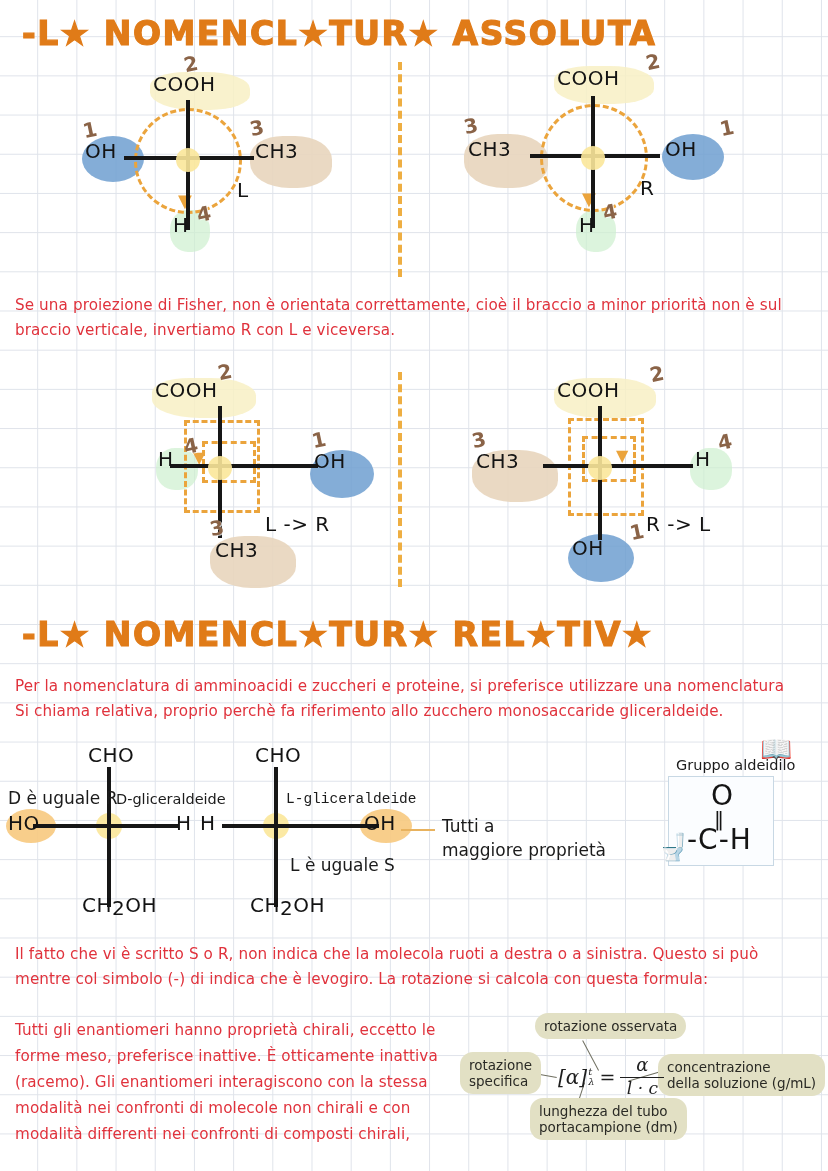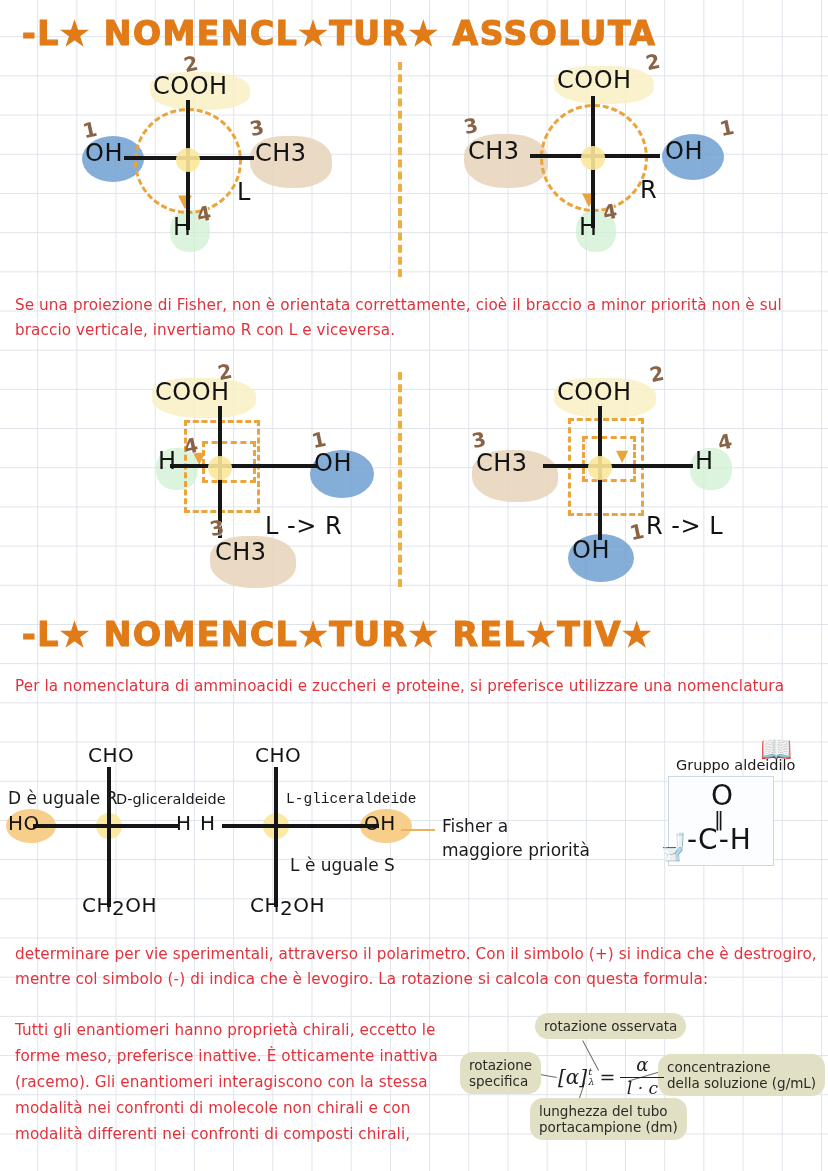--- a/index.html
+++ b/index.html
@@ -32,21 +32,21 @@
     font-family:"DejaVu Sans", sans-serif;
     font-size:15.2px;
     line-height:25px;
     letter-spacing:.1px;
   }
 
   
   .mol{position:absolute;}
   .vbar{position:absolute;background:#161616;width:4px;}
   .hbar{position:absolute;background:#161616;height:4px;}
-  .lbl{position:absolute;color:#131313;font-family:"DejaVu Sans", sans-serif;font-size:24px;white-space:nowrap;letter-spacing:.5px;}
+  .lbl{position:absolute;color:#131313;font-family:"DejaVu Sans", sans-serif;font-size:20px;white-space:nowrap;letter-spacing:.5px;}
   .lbl.small{font-size:20px;}
   .sub{font-size:20px;vertical-align:-3px;}
   .num{position:absolute;color:#8a6347;font-family:"DejaVu Sans", sans-serif;font-weight:bold;font-size:20px;
        transform:rotate(-12deg);text-shadow:1px 1px 0 rgba(255,255,255,.75);}
   .hl{position:absolute;border-radius:50%;z-index:-1;}
   .hl-blue{background:#6f9fd0;opacity:.85;}
   .hl-tan{background:#e8d5bd;opacity:.9;border-radius:40% 45% 42% 48%;}
   .hl-yell{background:#f8f0c4;opacity:.85;border-radius:36% 44% 40% 46%;}
   .hl-green{background:#cdf0cf;opacity:.7;border-radius:45%;}
   .hl-orange{background:#f7c97e;opacity:.9;border-radius:50%;}
@@ -206,20 +206,21 @@
 
   <div class="lbl" style="left:196px;top:144px;">R -&gt; L</div>
 </div>
 
 <div class="abs heading" style="left:22px;top:615px;">
   <span>-L★ NOMENCL★TUR★ REL★TIV★</span>
 </div>
 
 <div class="abs redtext" style="left:15px;top:674px;width:800px;">
   <div>Per la nomenclatura di amminoacidi e zuccheri e proteine, si preferisce utilizzare una nomenclatura</div>
+  <div>Si chiama relativa, proprio perchè fa riferimento allo zucchero monosaccaride gliceraldeide.</div>
 </div>
 
 <div class="mol" style="left:0px;top:745px;width:270px;height:180px;">
   <div class="hl hl-orange" style="left:6px;top:64px;width:50px;height:34px;"></div>
   <div class="center-dot" style="left:96px;top:68px;width:26px;height:26px;"></div>
 
   <div class="vbar" style="left:107px;top:22px;height:140px;"></div>
   <div class="hbar" style="left:33px;top:79px;width:145px;"></div>
 
   <div class="lbl small" style="left:88px;top:-2px;">CHO</div>
@@ -242,35 +243,35 @@
   <div class="lbl small" style="left:0px;top:66px;">H</div>
   <div class="lbl small" style="left:164px;top:66px;">OH</div>
   <div class="lbl small" style="left:50px;top:148px;">CH<span class="sub">2</span>OH</div>
 
   <div class="noteblk sm" style="left:86px;top:46px;font-family:Liberation Mono, monospace;">L-gliceraldeide</div>
   <div class="noteblk" style="left:90px;top:110px;">L è uguale S</div>
 </div>
 
 <div class="abs" style="left:401px;top:829px;width:34px;height:0;border-top:2px solid #e8b25e;"></div>
 <div class="abs noteblk" style="left:442px;top:816px;">
-  <div>Fisher a</div>
-  <div style="margin-top:4px;">maggiore priorità</div>
+  <div>Tutti a</div>
+  <div style="margin-top:4px;">maggiore proprietà</div>
 </div>
 
 <div class="ald-title" style="left:676px;top:757px;">Gruppo aldeidilo</div>
 <div class="emoji" style="left:760px;top:736px;">📖</div>
 <div class="aldpanel" style="left:668px;top:776px;width:104px;height:88px;">
   <div class="abs" style="left:42px;top:2px;font-size:28px;color:#151515;">O</div>
   <div class="abs" style="left:45px;top:30px;font-size:20px;color:#151515;letter-spacing:-1px;">‖</div>
   <div class="abs" style="left:18px;top:46px;font-size:28px;color:#151515;letter-spacing:1px;">-C-H</div>
 </div>
 <div class="emoji" style="left:657px;top:834px;">🚽</div>
 
 <div class="abs redtext" style="left:15px;top:942px;width:805px;">
-  <div>determinare per vie sperimentali, attraverso il polarimetro. Con il simbolo (+) si indica che è destrogiro,</div>
+  <div>Il fatto che vi è scritto S o R, non indica che la molecola ruoti a destra o a sinistra. Questo si può</div>
   <div>mentre col simbolo (-) di indica che è levogiro. La rotazione si calcola con questa formula:</div>
 </div>
 
 <div class="abs redtext" style="left:15px;top:1017px;width:470px;line-height:26px;">
   <div>Tutti gli enantiomeri hanno proprietà chirali, eccetto le</div>
   <div>forme meso, preferisce inattive. È otticamente inattiva</div>
   <div>(racemo). Gli enantiomeri interagiscono con la stessa</div>
   <div>modalità nei confronti di molecole non chirali e con</div>
   <div>modalità differenti nei confronti di composti chirali,</div>
 </div>

